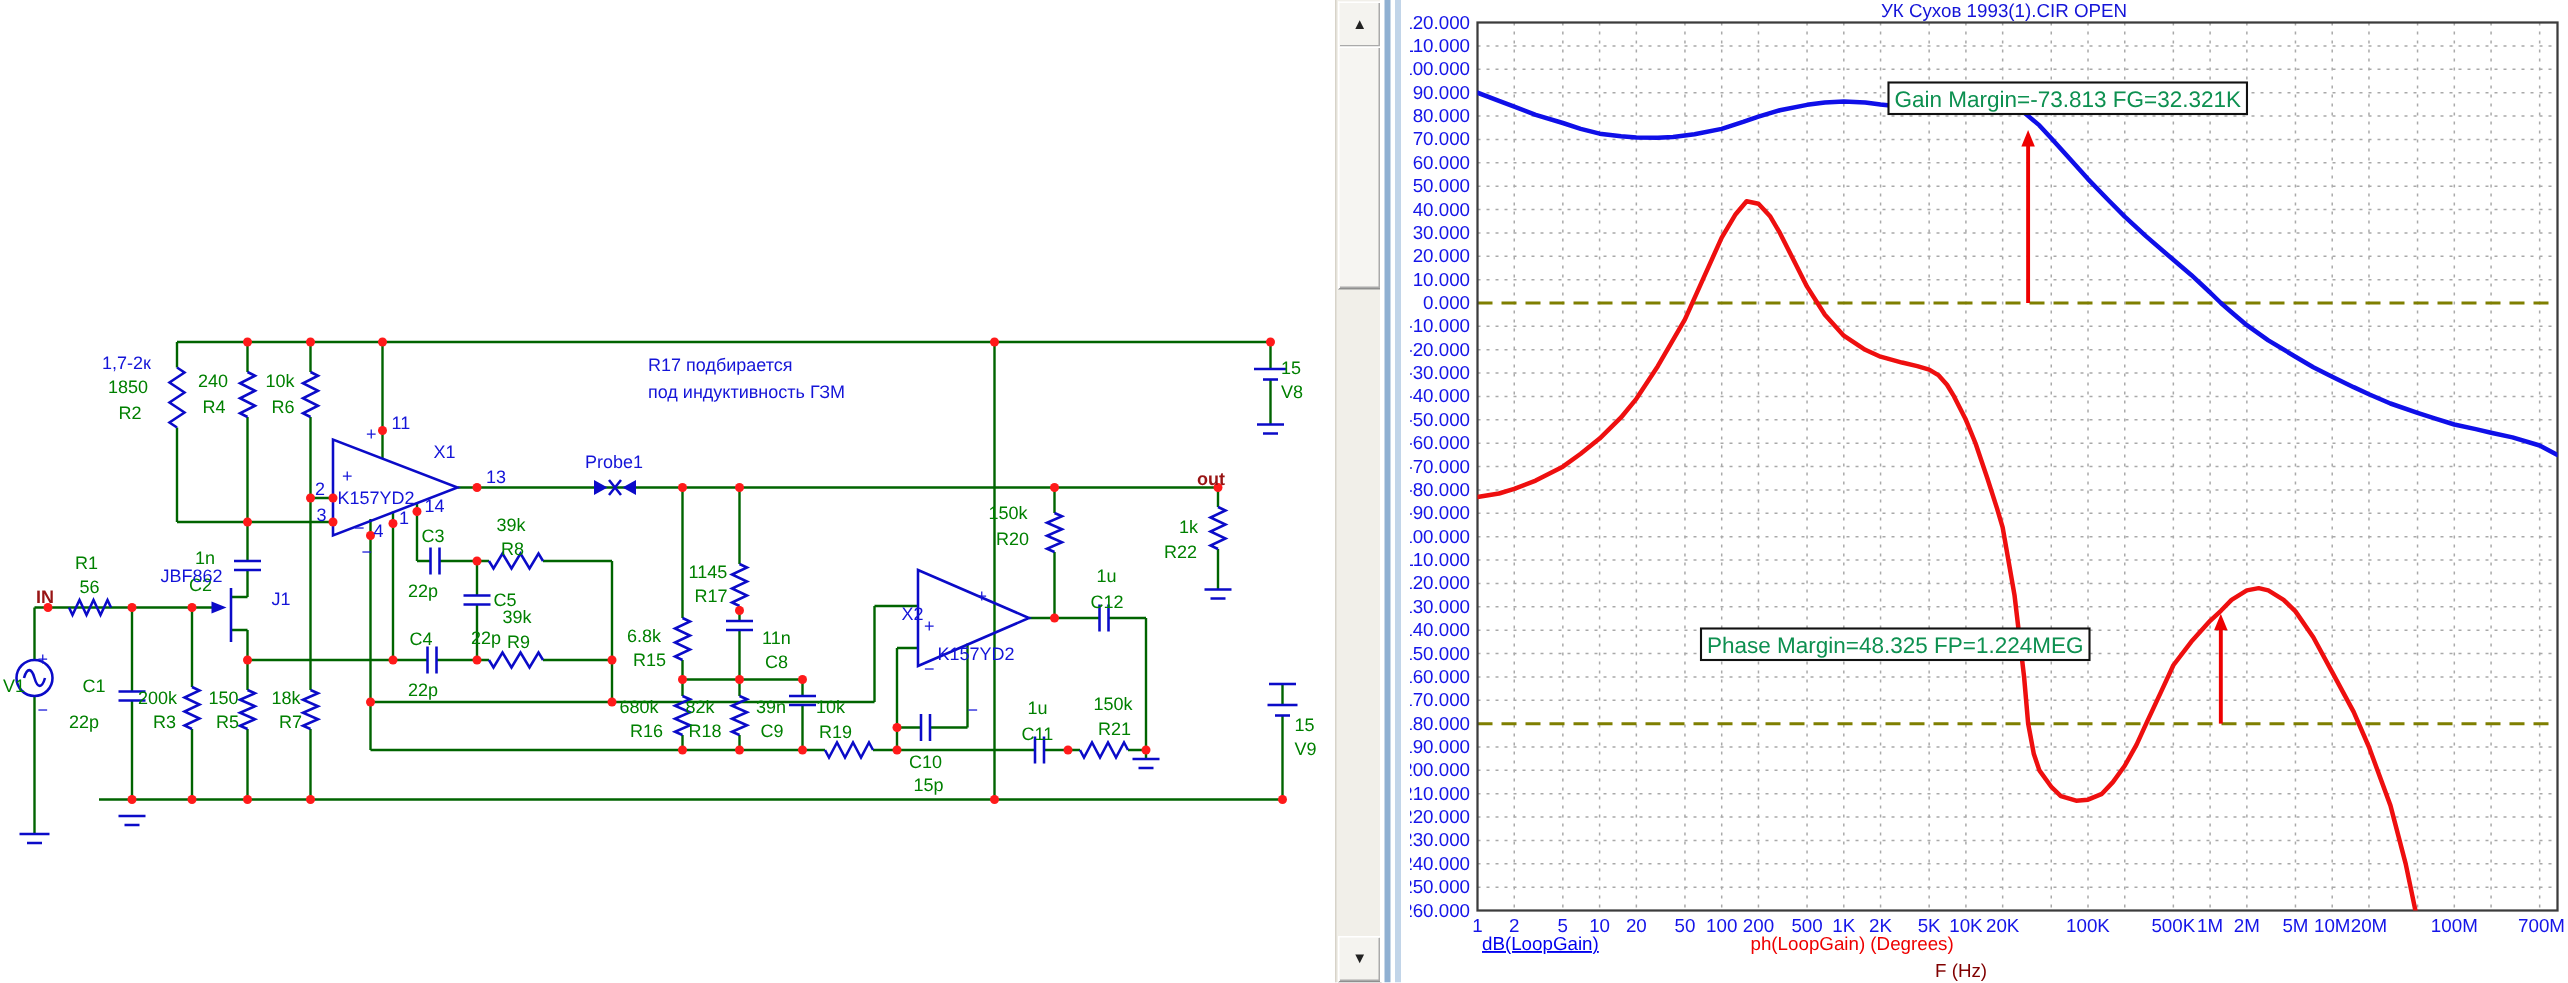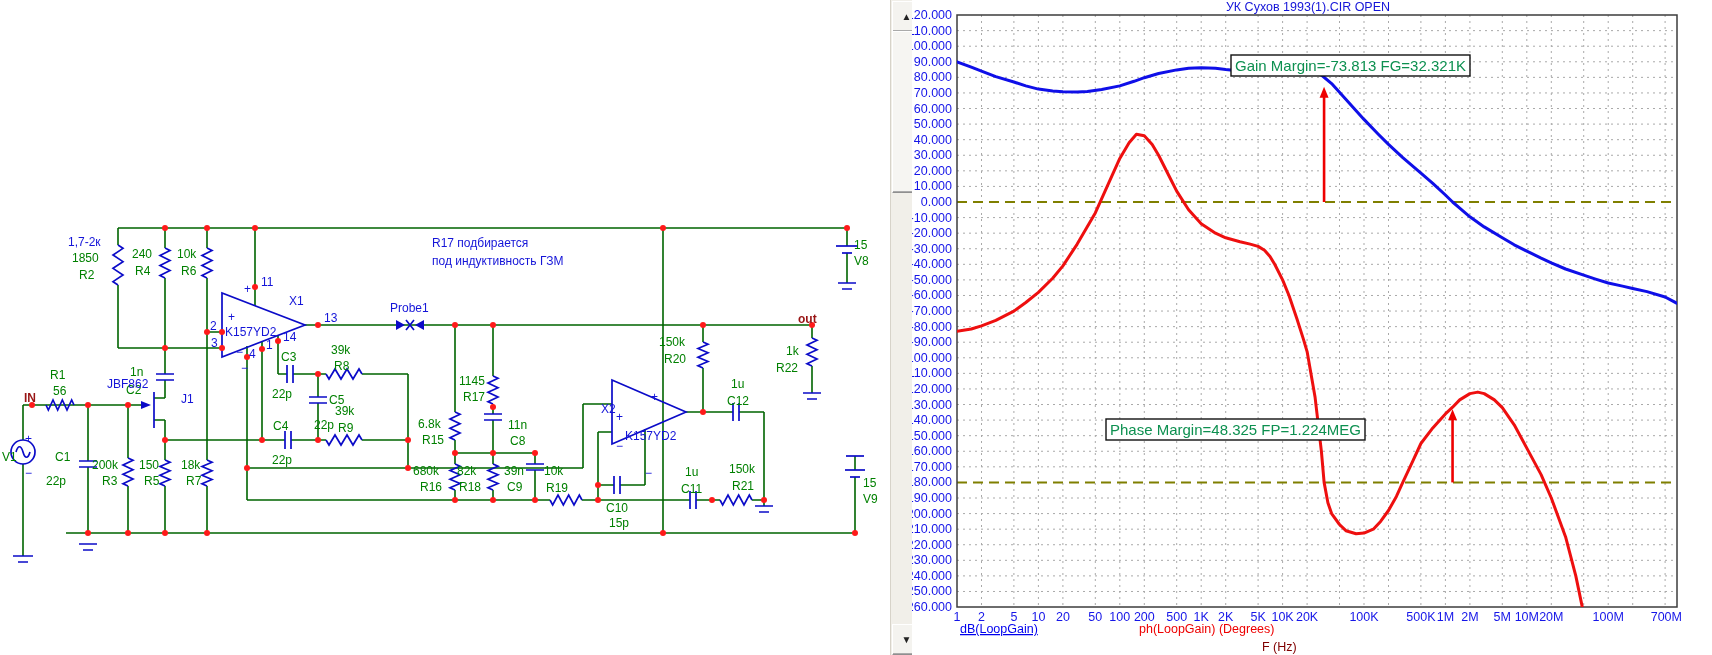--- a/index.html
+++ b/index.html
@@ -12,21 +12,21 @@
         border:1px solid #8f8f8f;border-top-color:#fff;border-left-color:#fff;
         box-shadow:inset -1px -1px 0 #aaa;font-size:10px;color:#222;
         display:flex;align-items:center;justify-content:center;}
   #sb-up{top:1px;}
   #sb-down{top:624px;}
   #sb-thumb{position:absolute;left:1px;top:31px;width:27px;height:160px;background:#f6f5f2;
         border:1px solid #8f8f8f;border-top-color:#fff;border-left-color:#fff;
         box-shadow:inset -1px -1px 0 #aaa;}
   #divider{left:920px;width:20px;background:#fff;}
   .dstripe{position:absolute;top:0;height:655px;width:4px;}
-  #plot-pane{left:912px;width:772px;}
+  #plot-pane{left:940px;width:772px;}
   svg text{font-family:"Liberation Sans",sans-serif;}
   .lblg{fill:#008000;font-size:12px;}
   .lblb{fill:#1414d8;font-size:12px;}
   .lblr{fill:#981414;font-size:12px;font-weight:bold;}
   .wire{stroke:#006400;stroke-width:1.6;fill:none;}
   .comp{stroke:#0b0bc8;stroke-width:1.7;fill:none;}
   .compf{fill:#0b0bc8;stroke:none;}
   .dot{fill:#ff1a1a;}
   .frame{fill:none;stroke:#3c3c3c;stroke-width:1.5;}
   .grid{stroke:#a9a9a9;stroke-width:1;stroke-dasharray:2 4;fill:none;}

